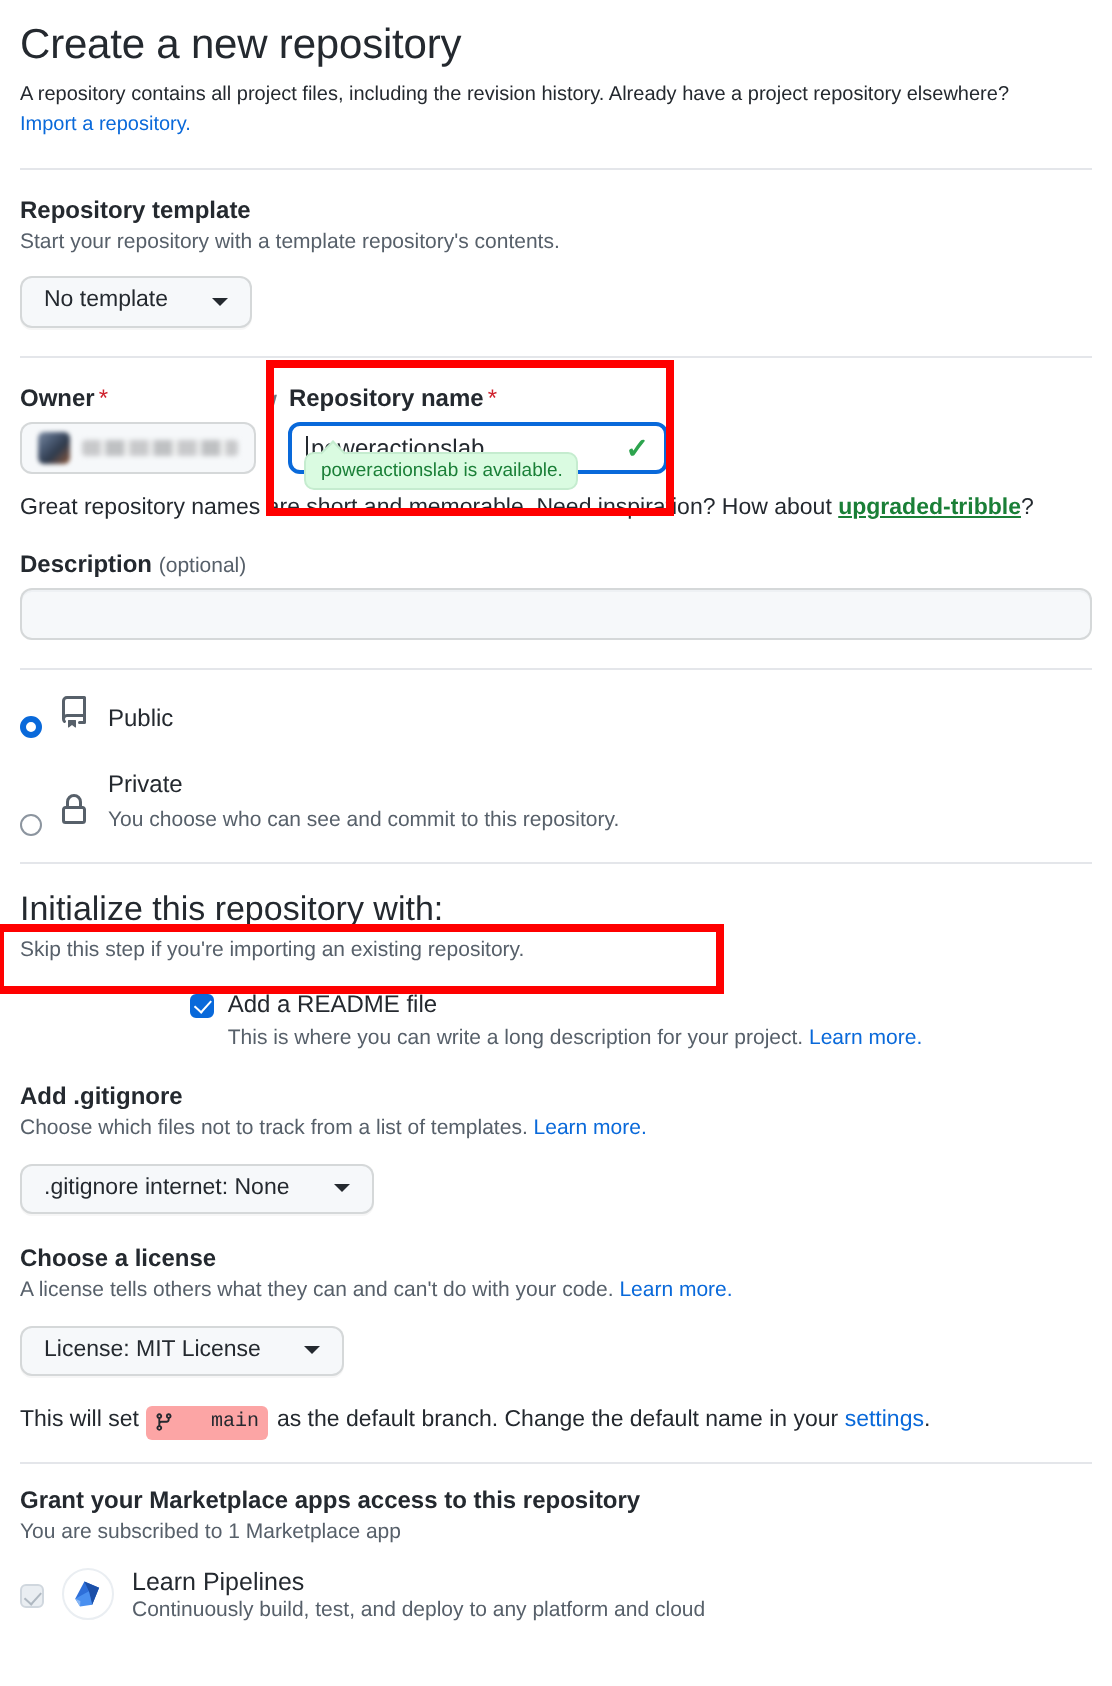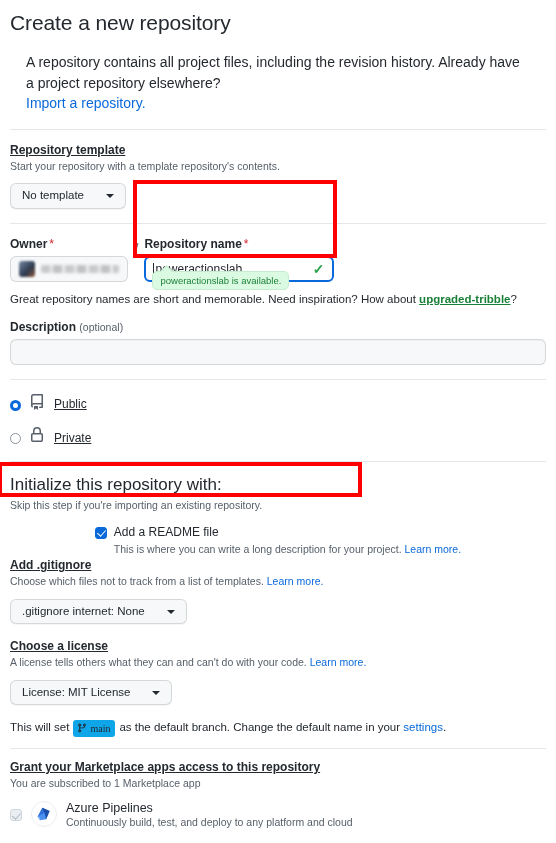--- a/index.html
+++ b/index.html
@@ -19,40 +19,39 @@
 
   h1.page-title {
     font-size: 21px;
     font-weight: 400;
     line-height: 1.25;
     margin: 2px 0 5px 0;
     color: #24292f;
     letter-spacing: -0.1px;
   }
   .subtitle {
-    font-size: 14px;
+    font-size: 10px;
     line-height: 1.45;
     color: #24292f;
-    margin: 16px;
+    margin: 0;
   }
   a.link { color: #0969da; text-decoration: none; }
 
   hr.rule {
     border: none;
     border-top: 1px solid #e4e6ea;
     margin: 14px 0 13px 0;
   }
   hr.rule.tight { margin: 11px 0 11px 0; }
 
   .sec-title {
     font-size: 12px;
     font-weight: 600;
     color: #24292f;
     margin: 0 0 2px 0;
-    text-decoration: underline;
   }
   .sec-note {
     font-size: 10.5px;
     color: #57606a;
     margin: 0 0 9px 0;
     line-height: 1.45;
   }
   .sec-note-dark {
     font-size: 17px;
     color: #24292f;
@@ -203,24 +202,23 @@
     background: #f6f8fa;
     border: 1px solid rgba(27,31,36,0.15);
     border-radius: 6px;
     box-shadow: inset 0 1px 0 rgba(208,215,222,0.2);
   }
   .optional { font-weight: 400; color: #57606a; font-size: 10.5px; }
 
   
   .vis-row {
     display: flex;
-    align-items: center;
+    align-items: flex-end;
     gap: 8px;
     margin-bottom: 13px;
-    text-decoration: underline;
   }
   .radio {
     width: 11px; height: 11px;
     border-radius: 50%;
     border: 1px solid #8c959f;
     background: #fff;
     margin-top: 3px;
     flex: none;
     position: relative;
   }
@@ -267,26 +265,26 @@
     margin: 14px 0 0 0;
     display: flex;
     align-items: center;
     flex-wrap: wrap;
     gap: 0;
     line-height: 1.5;
   }
   .branch-badge {
     display: inline-flex;
     align-items: center;
-    gap: 3px;
-    background: #0ea5e9;
+    gap: 18px;
+    background: #fca5a5;
     border-radius: 3px;
     padding: 1px 5px 1px 4px;
     margin: 0 4px;
-    font-family: Liberation Serif, serif;
+    font-family: Liberation Mono, monospace;
     font-size: 10px;
     color: #24292f;
   }
 
   
   .app-row {
     display: flex;
     align-items: center;
     gap: 9px;
     margin-top: 10px;
@@ -390,20 +388,21 @@
 
   <div class="vis-row">
     <span class="radio"></span>
     <span class="vis-icon">
       <svg width="16" height="16" viewBox="0 0 16 16" fill="#57606a" aria-hidden="true">
         <path d="M4 4a4 4 0 0 1 8 0v2h.25c.966 0 1.75.784 1.75 1.75v5.5A1.75 1.75 0 0 1 12.25 15h-8.5A1.75 1.75 0 0 1 2 13.25v-5.5C2 6.784 2.784 6 3.75 6H4Zm8.25 3.5h-8.5a.25.25 0 0 0-.25.25v5.5c0 .138.112.25.25.25h8.5a.25.25 0 0 0 .25-.25v-5.5a.25.25 0 0 0-.25-.25ZM10.5 6V4a2.5 2.5 0 1 0-5 0v2Z"></path>
       </svg>
     </span>
     <span class="vis-text">
       <span class="vis-title">Private</span>
+      <div class="vis-desc">You choose who can see and commit to this repository.</div>
     </span>
   </div>
 
   <hr class="rule tight">
 
   <div>
     <div class="sec-note-dark" style="margin-bottom:1px">Initialize this repository with:</div>
     <div class="sec-note" style="margin-bottom:11px">Skip this step if you're importing an existing repository.</div>
 
     <div class="check-row">
@@ -411,21 +410,21 @@
       <span>
         <div class="cb-title">Add a README file</div>
         <div class="cb-desc">
           <span>This is where you can write a long description for your project.</span>
           <a class="link" href="#">Learn more.</a>
         </div>
       </span>
     </div>
   </div>
 
-  <div style="margin-top:2px">
+  <div style="margin-top:15px">
     <div class="sec-title">Add .gitignore</div>
     <div class="sec-note">
       <span>Choose which files not to track from a list of templates.</span>
       <a class="link" href="#">Learn more.</a>
     </div>
     <button class="btn-select">
       <span>.gitignore internet: None</span>
       <span class="caret"></span>
     </button>
   </div>
@@ -463,21 +462,21 @@
       <span class="cbox disabled"></span>
       <span class="app-logo">
         <svg width="18" height="18" viewBox="0 0 24 24" aria-hidden="true">
           <path d="M3.5 15.2 9.6 3.6l9.8 4.3-4.6 11.2z" fill="#2e6fd9"></path>
           <path d="M9.6 3.6 19.4 7.9l-4.6 11.2-2.2-8.9z" fill="#1b4fa8"></path>
           <path d="M3.5 15.2 12.6 10.2l2.2 8.9-8.1 1.2z" fill="#4a90f0"></path>
           <path d="M6.7 20.3 3.5 15.2l3.4 1.4z" fill="#8ab8f5"></path>
         </svg>
       </span>
       <span>
-        <div class="app-title">Azure Pipelines</div>
+        <div class="app-title">Learn Pipelines</div>
         <div class="app-desc">Continuously build, test, and deploy to any platform and cloud</div>
       </span>
     </div>
   </div>
 
 </div>
 
 <div class="redbox" id="redbox-reponame"></div>
 <div class="redbox" id="redbox-readme"></div>
 

